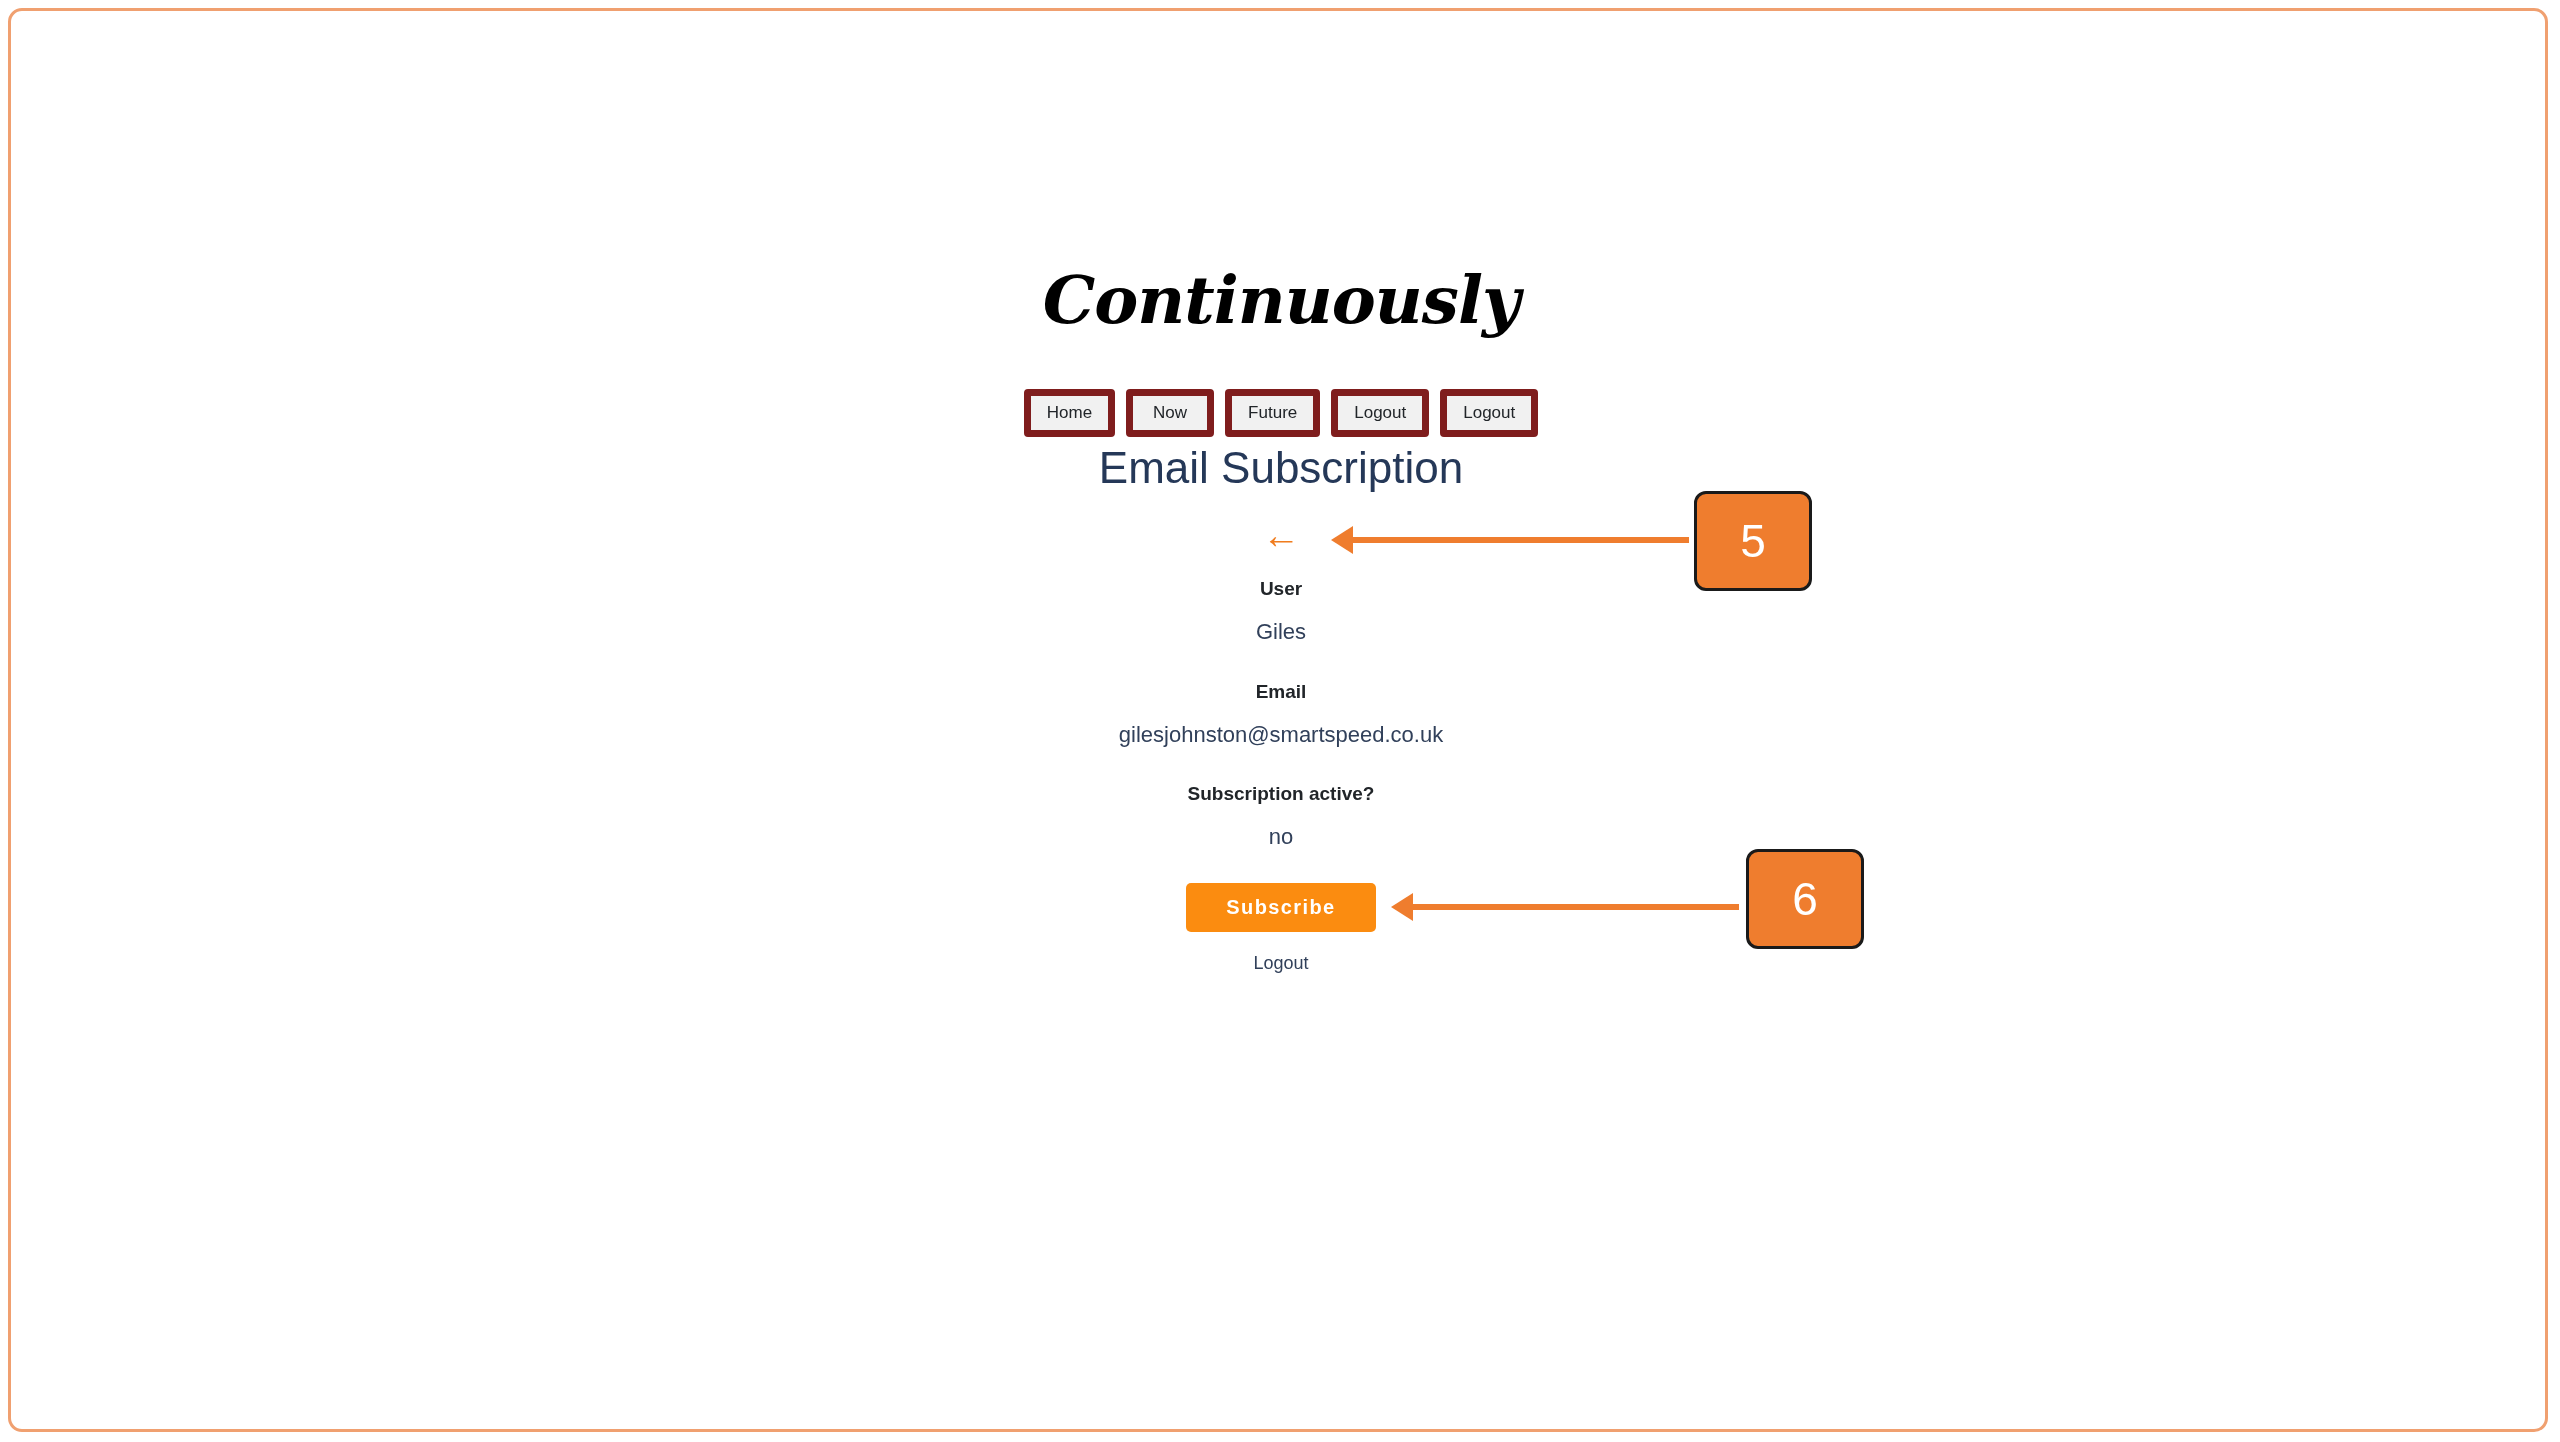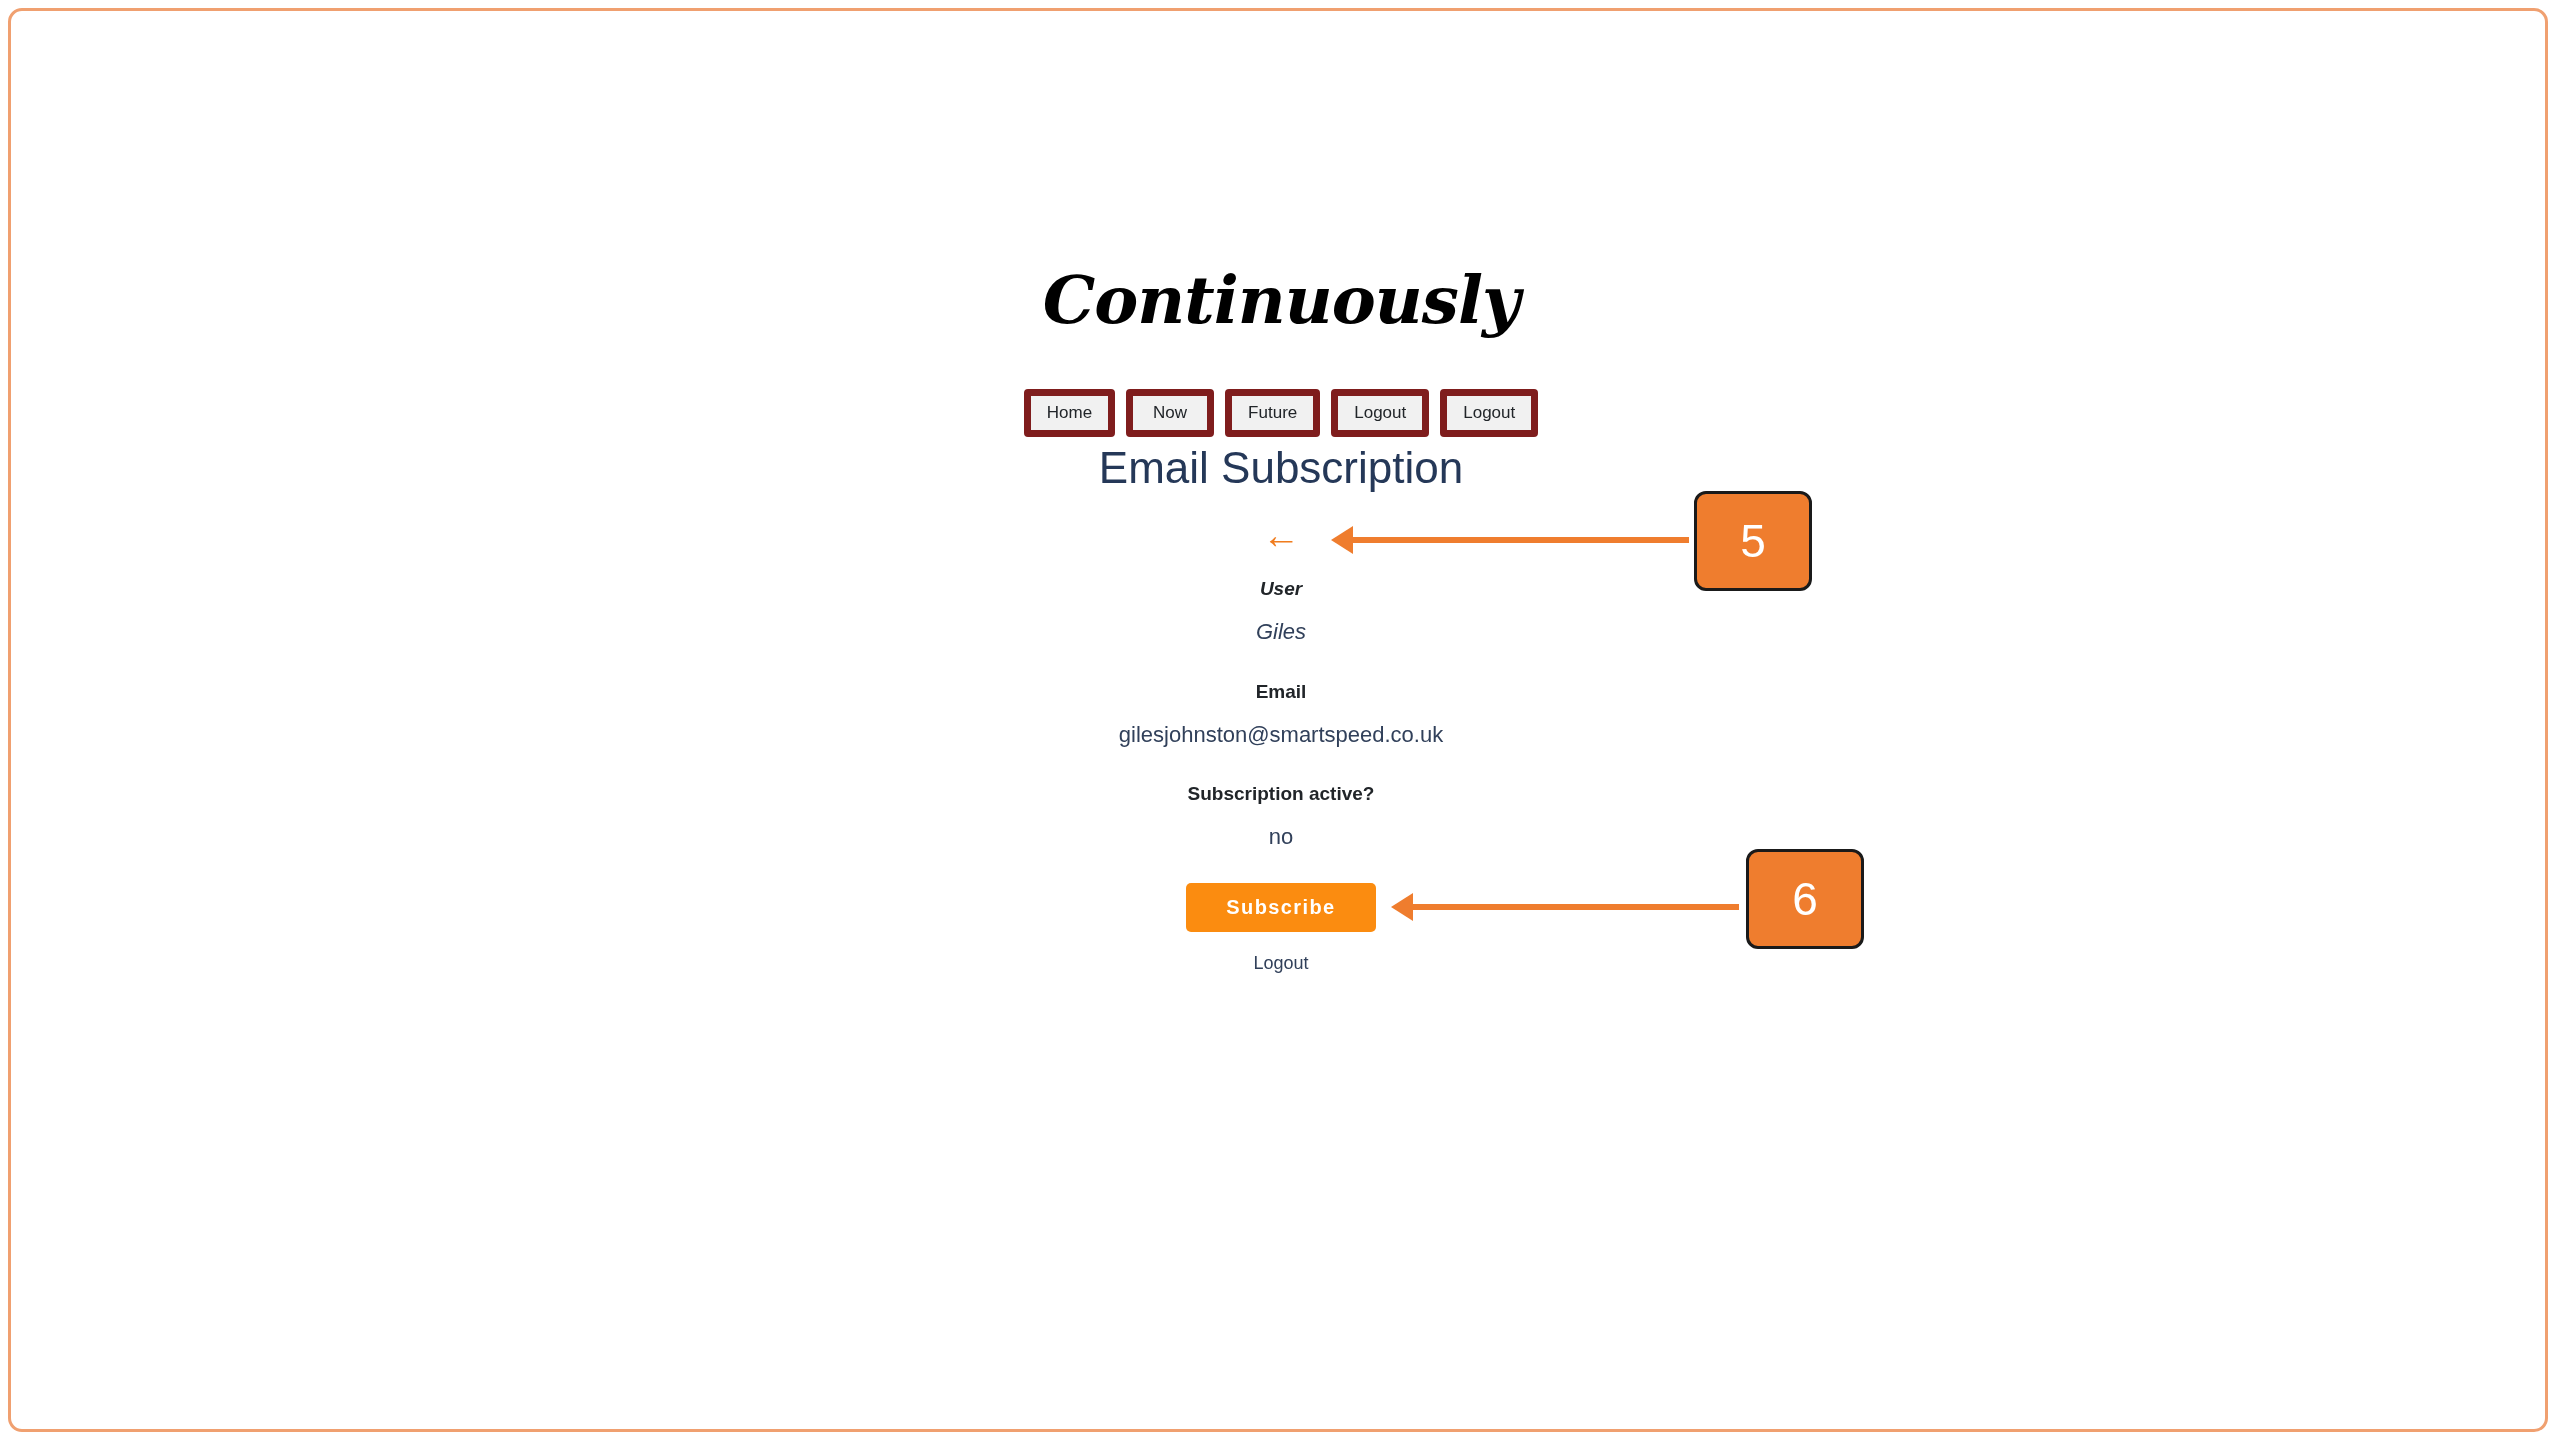--- a/index.html
+++ b/index.html
@@ -111,21 +111,21 @@
     color: #212529;
     line-height: 26px;
   }
   .detail-value {
     font-size: 22px;
     font-weight: 400;
     color: #31405a;
     line-height: 26px;
     margin-top: 17px;
   }
-  #block-user { top: 565px; font-style: italic; }
+  #block-user { top: 565px; }
   #block-email { top: 668px; }
   #block-sub { top: 770px; }
 
   
   .subscribe-wrap {
     position: absolute;
     left: 0;
     top: 872px;
     width: 2540px;
     text-align: center;

